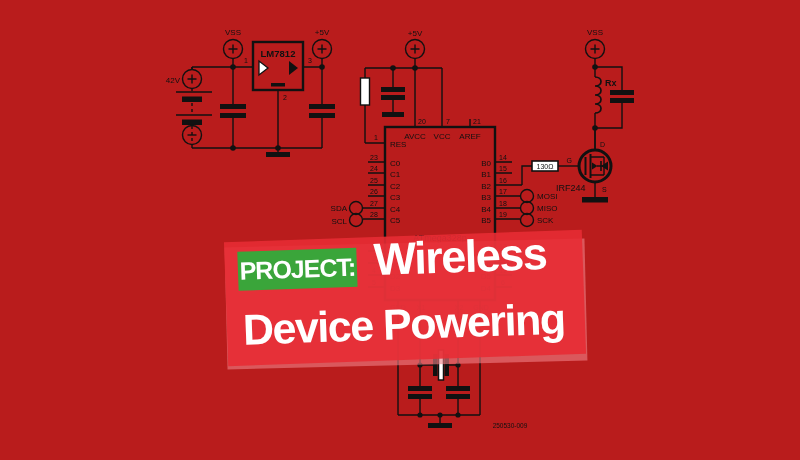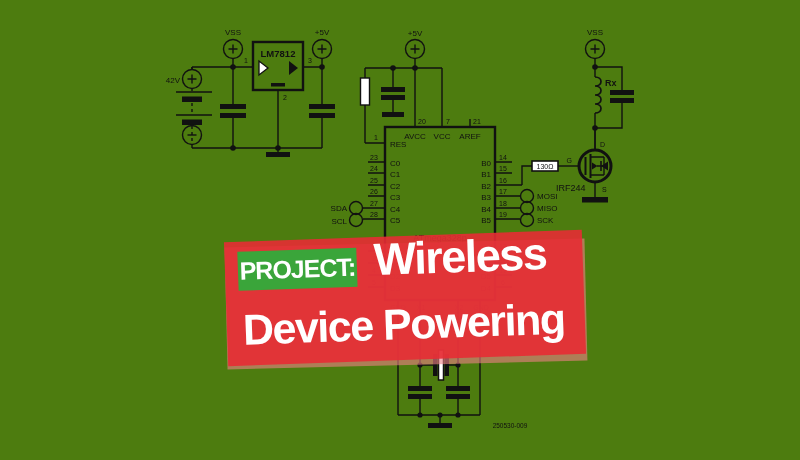--- a/index.html
+++ b/index.html
@@ -1,16 +1,16 @@
 <!DOCTYPE html>
 <html><head>
 <meta charset="utf-8">
 <style>
   html,body{margin:0;padding:0;background:#fff;}
-  #stage{position:relative;width:800px;height:460px;background:#4d7c0f;overflow:hidden;
+  #stage{position:relative;width:800px;height:460px;background:#b91c1c;overflow:hidden;
          font-family:"Liberation Sans",sans-serif;}
   svg text{font-family:"Liberation Sans","DejaVu Sans",sans-serif;fill:#111;}
   .banner-shadow{position:absolute;left:226px;top:243px;width:360px;height:122px;
     transform:rotate(-1.4deg);background:rgba(240,128,135,0.6);}
   .banner{position:absolute;left:226px;top:236px;width:358px;height:124px;
     transform:rotate(-2deg);background:rgba(231,44,52,0.9);}
   .badge{position:absolute;left:13px;top:10px;width:119px;height:39px;
     display:flex;align-items:center;justify-content:center;
     color:#fff;font-size:25px;font-weight:bold;letter-spacing:-1px;}
   .bline{position:absolute;color:#fff;font-weight:bold;white-space:nowrap;

